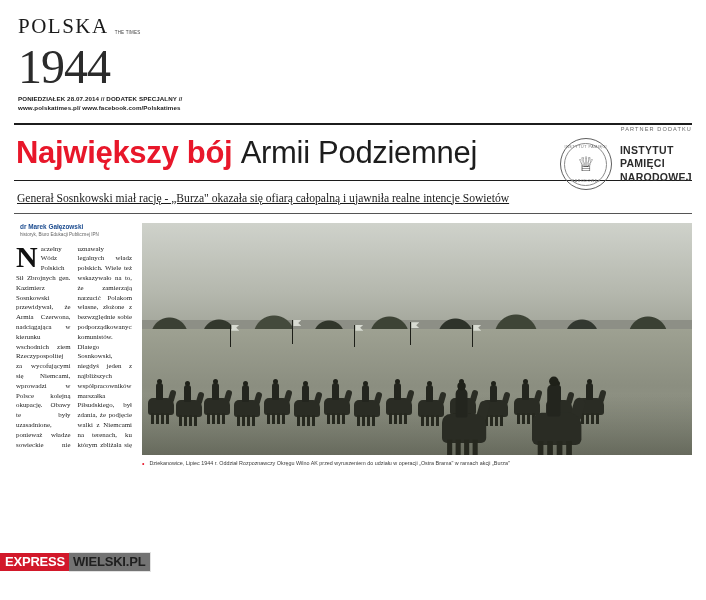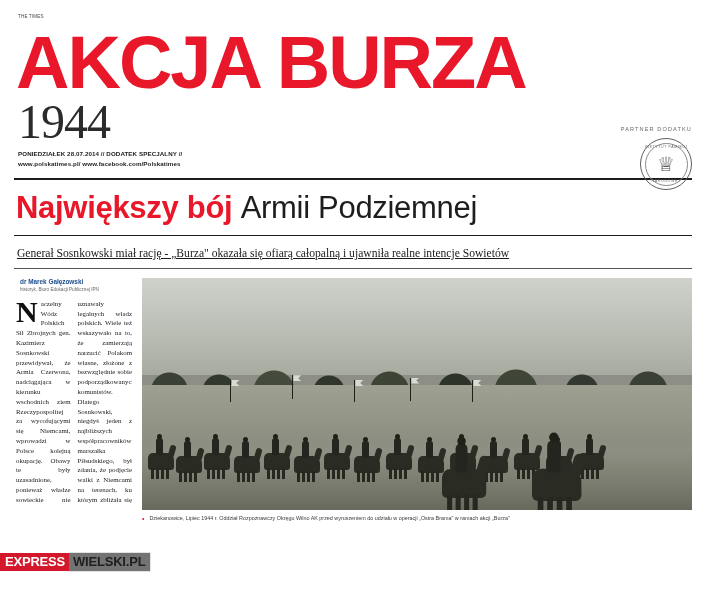--- a/index.html
+++ b/index.html
@@ -378,41 +378,46 @@
     border-left: 0;
   }
 </style>
 </head>
 <body>
 
 <div class="page">
 
   <div class="masthead">
     <div class="brand">
+      <span class="brand-name">POLSKA</span>
       <span class="brand-sub">THE TIMES</span>
     </div>
 
     <div class="title-wrap">
-      <div class="big-title">AKCJA BURZA</div>
       <div class="year">1944</div>
       <div class="issue-line">
         <div>PONIEDZIAŁEK 28.07.2014 // DODATEK SPECJALNY //</div>
         <div class="web">www.polskatimes.pl/ www.facebook.com/Polskatimes</div>
       </div>
     </div>
 
     <div class="partner">
       <div class="partner-label">PARTNER DODATKU</div>
       <div class="partner-row">
         <div class="ipn-seal">
           <div class="ring-text">
             <span class="ring-top">INSTYTUT PAMIĘCI</span>
             <span class="ring-bottom">NARODOWEJ</span>
           </div>
           <div class="eagle">♕</div>
+        </div>
+        <div class="ipn-name">
+          <div>INSTYTUT</div>
+          <div>PAMIĘCI</div>
+          <div>NARODOWEJ</div>
         </div>
       </div>
     </div>
   </div>
 
   <hr class="rule-thick">
 
   <h1 class="headline">
     <span class="red">Największy bój</span>
     <span class="blk">Armii Podziemnej</span>

